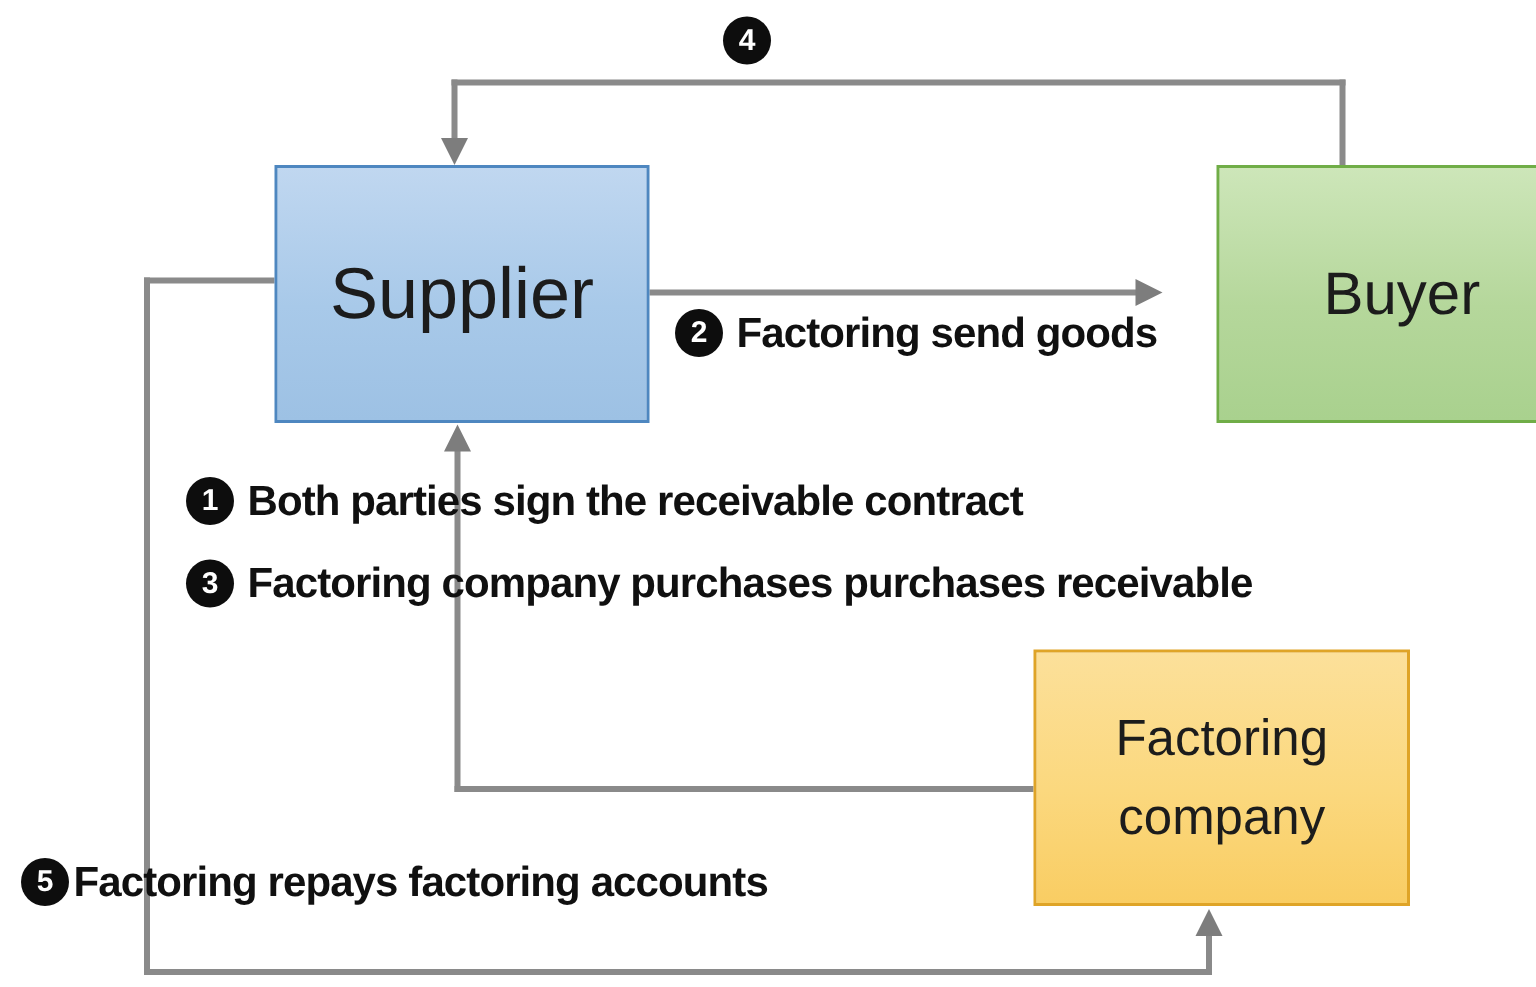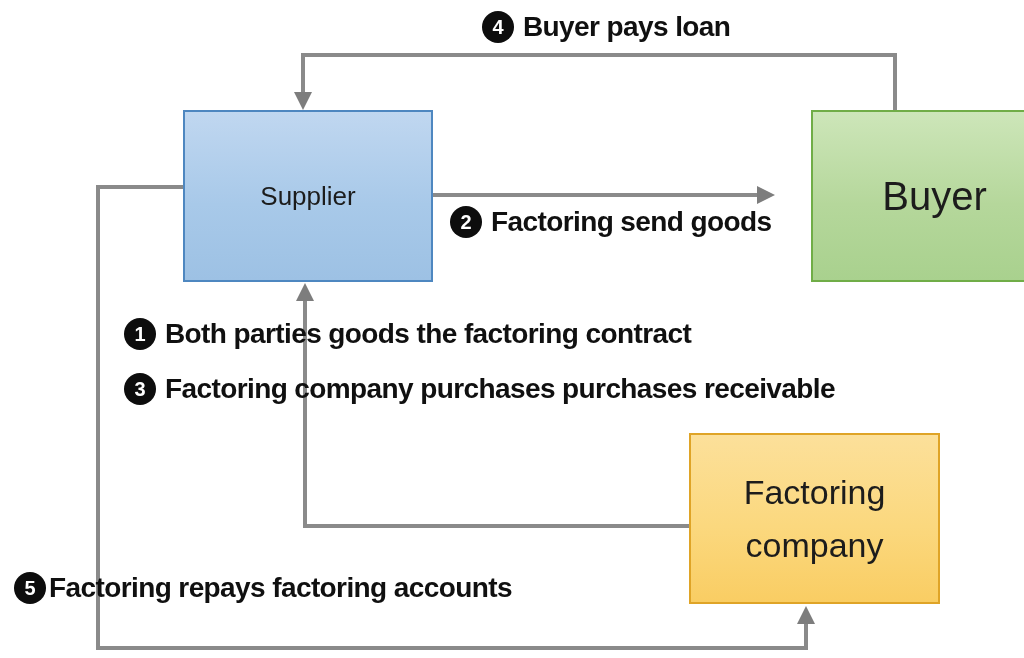--- a/index.html
+++ b/index.html
@@ -7,21 +7,21 @@
     position:relative;width:1024px;height:658px;background:#ffffff;
     font-family:"Liberation Sans", sans-serif;overflow:hidden;
   }
   .box{
     position:absolute;display:flex;align-items:center;justify-content:center;
     text-align:center;color:#1c1c1c;box-sizing:border-box;
   }
   .box-supplier{
     left:183px;top:110px;width:250px;height:172px;
     background:linear-gradient(180deg,#c0d7f0 0%,#a8c9e9 55%,#9dc1e4 100%);
-    border:2px solid #4e87c0;font-size:26px;
+    border:2px solid #4e87c0;font-size:48px;
   }
   .box-buyer{
     left:811px;top:110px;width:247px;height:172px;
     background:linear-gradient(180deg,#cde6b9 0%,#b5d79b 55%,#a9d18e 100%);
     border:2px solid #70ad47;font-size:40px;
   }
   .box-factoring{
     left:689px;top:433px;width:251px;height:171px;
     background:linear-gradient(180deg,#fce09a 0%,#fbd87e 55%,#f9cd63 100%);
     border:2.5px solid #dfa427;font-size:34px;line-height:1.55;
@@ -71,31 +71,30 @@
   </div>
   <div class="box box-buyer">
     <span>Buyer</span>
   </div>
   <div class="box box-factoring">
     <span>Factoring company</span>
   </div>
 
   <div class="step" style="left:482px;top:11px;">
     <span class="num">4</span>
-    <span>Buyer pays loan</span>
   </div>
 
   <div class="step" style="left:450px;top:206px;">
     <span class="num">2</span>
     <span>Factoring  send goods</span>
   </div>
 
   <div class="step" style="left:124px;top:318px;">
     <span class="num">1</span>
-    <span>Both parties goods the factoring contract</span>
+    <span>Both parties sign the receivable contract</span>
   </div>
 
   <div class="step" style="left:124px;top:373px;">
     <span class="num">3</span>
     <span>Factoring company purchases purchases receivable</span>
   </div>
 
   <div class="step" style="left:14px;top:572px;gap:3px;">
     <span class="num">5</span>
     <span>Factoring repays factoring accounts</span>

